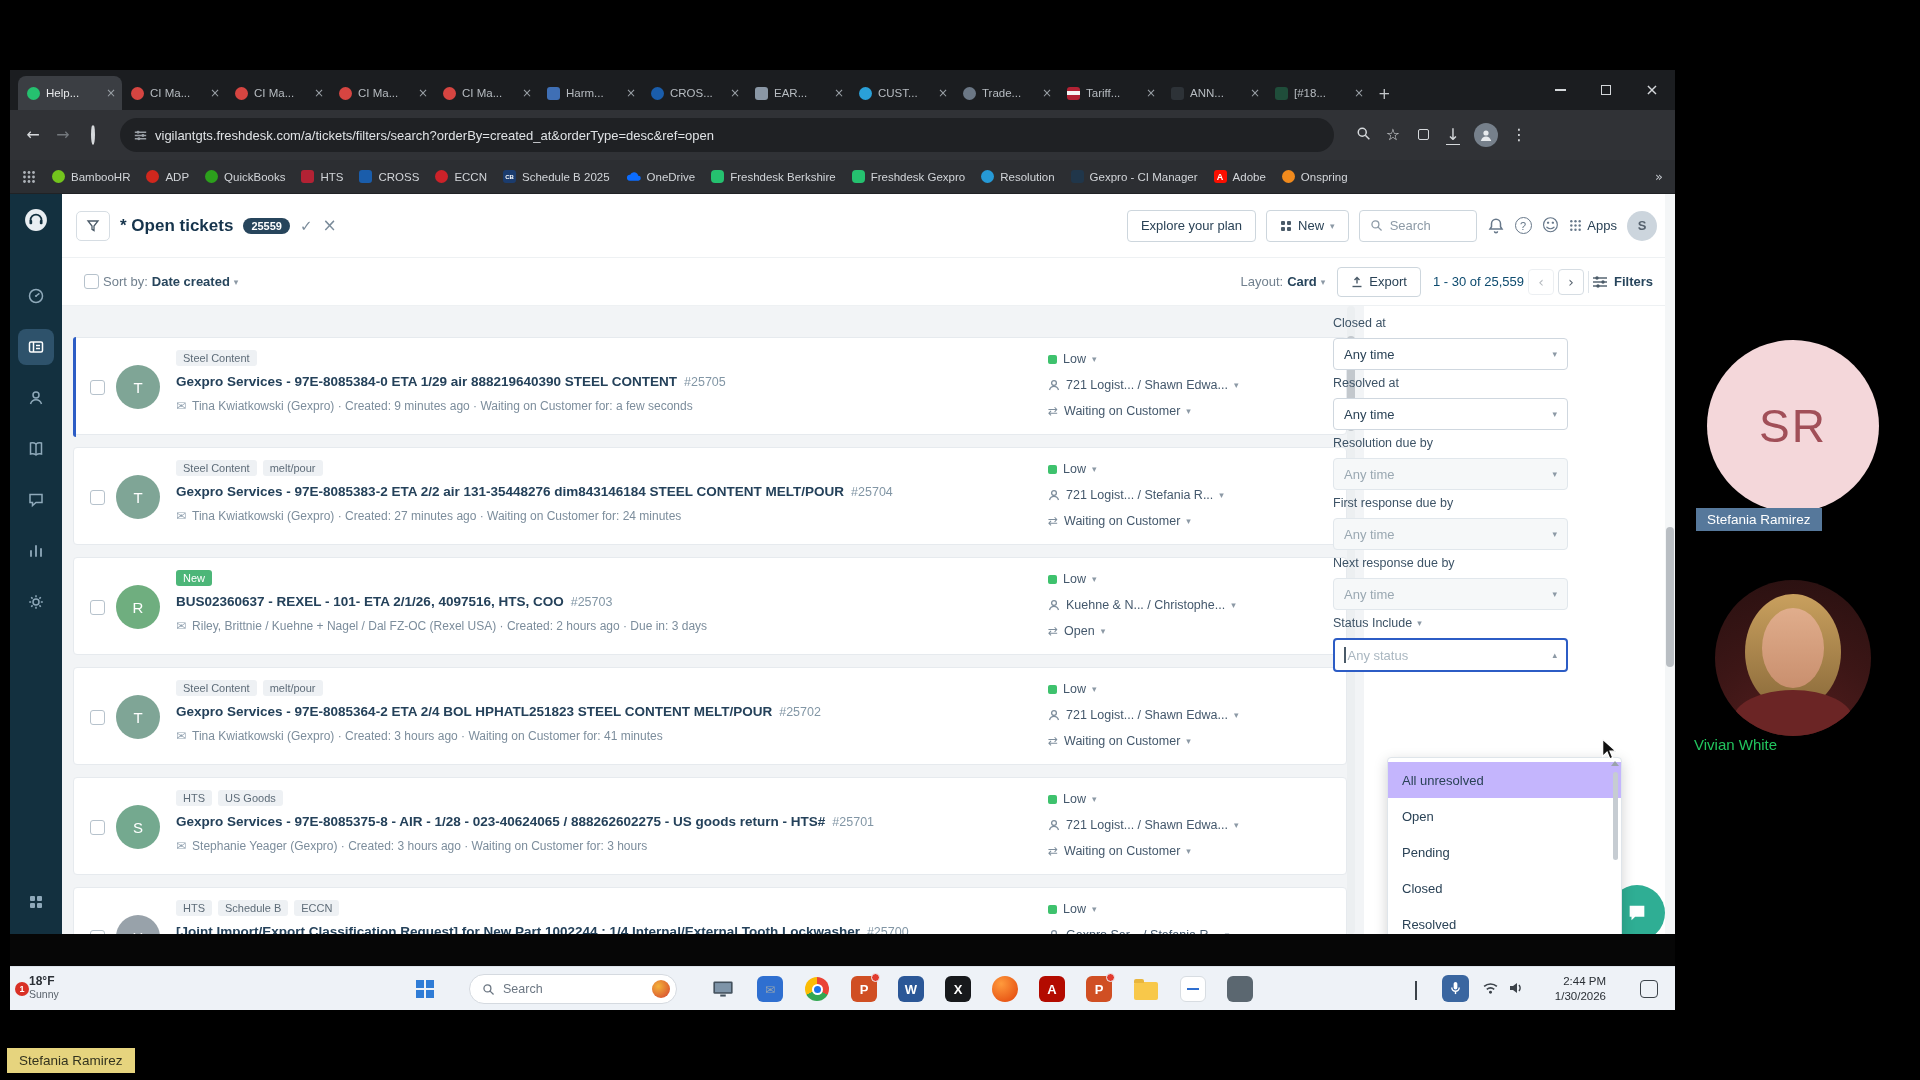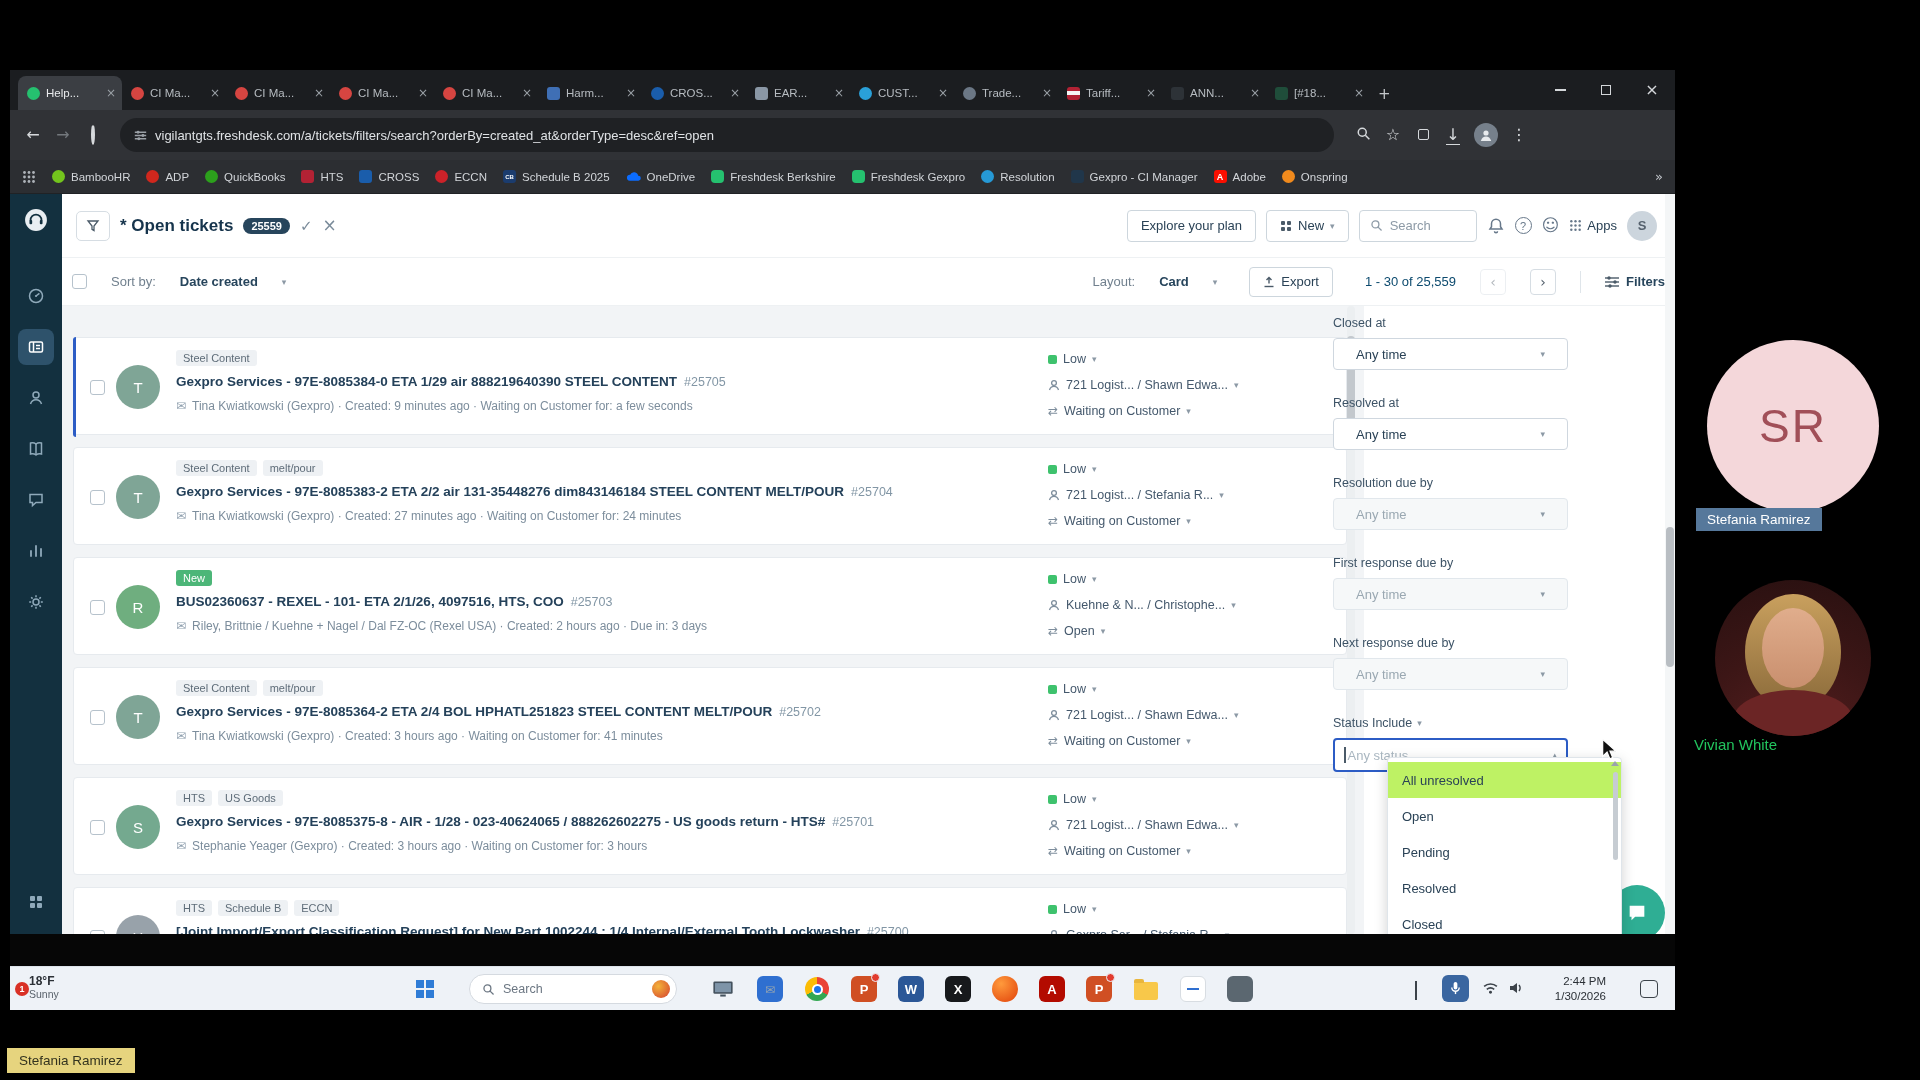--- a/index.html
+++ b/index.html
@@ -87,21 +87,21 @@
   gap:7px;padding:0 10px;color:#8d9aa6;font-size:13px}
 .hbico{color:#67788a;display:flex}
 .qic{width:17px;height:17px;border:1.5px solid #67788a;border-radius:50%;color:#67788a;font-size:11px;
   display:flex;align-items:center;justify-content:center}
 .qic::before{content:"?"}
 .i-smile::before{font-size:17px;color:#67788a}
 .fdavatar{width:30px;height:30px;border-radius:50%;background:#ccd5dd;color:#55616d;font-size:13px;font-weight:bold;
   display:flex;align-items:center;justify-content:center}
 
 .fdtool{position:absolute;left:0;top:64px;width:100%;height:48px;display:flex;align-items:center;
-  padding:0 10px;gap:24px;background:#fff;border-bottom:1px solid #eef1f3;font-size:13px}
+  padding:0 22px;gap:4px;background:#fff;border-bottom:1px solid #eef1f3;font-size:13px}
 .ckb{width:15px;height:15px;border:1.5px solid #b6c2cc;border-radius:3px;background:#fff;flex:none}
 .glabel{color:#71808e}
 .gval{color:#27455c;font-weight:bold}
 .crt{font-size:9px;color:#8c99a5}
 .pgbtn{width:26px;height:26px;border:1px solid #d6dde3;border-radius:4px;display:flex;align-items:center;
   justify-content:center;color:#55616d;font-size:14px}
 .vdiv{width:1px;height:22px;background:#dfe5ea}
 
 .fdcontent{position:absolute;left:0;top:112px;width:100%;height:628px;background:#fff;overflow:hidden}
 .listbg{position:absolute;left:0;top:0;width:1302px;height:628px;background:#f2f4f6}
@@ -121,29 +121,29 @@
 .rrow{position:absolute;left:974px;display:flex;gap:6px;align-items:center;font-size:12.5px;color:#44586c;white-space:nowrap}
 .pdot{width:9px;height:9px;border-radius:2px;background:#3ec26d;flex:none}
 .i-swap::before{color:#7e8e9d;font-size:12px}
 .pico{display:flex;color:#7e8e9d}
 .lscroll{position:absolute;left:1285px;top:0;width:8px;height:628px;background:#eceff1;border-radius:4px}
 .lthumb{position:absolute;left:1285px;top:30px;width:8px;height:95px;background:#c3c8cd;border-radius:4px}
 
 .fpanel{position:absolute;left:1271px;top:10px;width:235px}
 .flabel{font-size:12.5px;color:#3d5366;margin-bottom:8px;display:flex;align-items:center;gap:5px}
 .fsel{height:32px;border:1px solid #cfd7df;border-radius:4px;background:#fff;display:flex;align-items:center;
-  justify-content:space-between;padding:0 22px;font-size:13px;color:#2a4256;margin-bottom:26px}
+  justify-content:space-between;padding:0 10px;font-size:13px;color:#2a4256;margin-bottom:6px}
 .fsel.dis{background:#f6f8f9;color:#9aa8b2;border-color:#e1e7ec}
 .finput{height:34px;border:2px solid #2c5cc5;border-radius:4px;background:#fff;display:flex;align-items:center;
   padding:0 9px;font-size:13px;color:#a9b6c0;gap:2px}
 .tcursor{width:1.5px;height:16px;background:#4a5a68}
 .opts{position:absolute;left:1325px;top:451px;width:235px;background:#fff;border:1px solid #dfe5ea;border-radius:4px;
   box-shadow:0 4px 14px rgba(0,0,0,.18);padding:4px 0;z-index:6}
 .opt{height:36px;display:flex;align-items:center;padding:0 14px;font-size:13px;color:#2a4256}
-.opt.hot{background:#bef264}
+.opt.hot{background:#c4b5fd}
 .osb{position:absolute;right:3px;top:14px;width:5px;height:88px;background:#c6ccd2;border-radius:3px}
 .osb-up{position:absolute;right:2px;top:3px;width:0;height:0;border-left:4px solid transparent;border-right:4px solid transparent;border-bottom:5px solid #9aa3ab}
 .fab{position:absolute;left:1547px;top:579px;width:56px;height:56px;border-radius:50%;background:#2fae94;z-index:2;
   display:flex;align-items:center;justify-content:center}
 .pscroll{position:absolute;right:0;top:0;width:10px;height:740px;background:#f4f6f7}
 .pthumb{position:absolute;right:1px;top:333px;width:8px;height:140px;background:#b9bec3;border-radius:4px}
 
 
 .taskbar{position:absolute;left:0;top:896px;width:1665px;height:44px;background:#eef2f7;border-top:1px solid #dde3ea}
 .sun{width:24px;height:24px;border-radius:50%;background:radial-gradient(circle at 40% 35%,#ffd95e,#f5a623)}
@@ -845,24 +845,24 @@
               <div class="opt hot">
                   <span>All unresolved</span>
                 </div>
               <div class="opt">
                   <span>Open</span>
                 </div>
               <div class="opt">
                   <span>Pending</span>
                 </div>
               <div class="opt">
-                  <span>Resolved</span>
+                  <span>Closed</span>
                 </div>
               <div class="opt">
-                  <span>Closed</span>
+                  <span>Resolved</span>
                 </div>
               <span class="osb-up"></span>
               <span class="osb"></span>
 
             </div>
           </div>
         </div>
 
         <div class="pscroll"></div>
         <div class="pthumb"></div>

